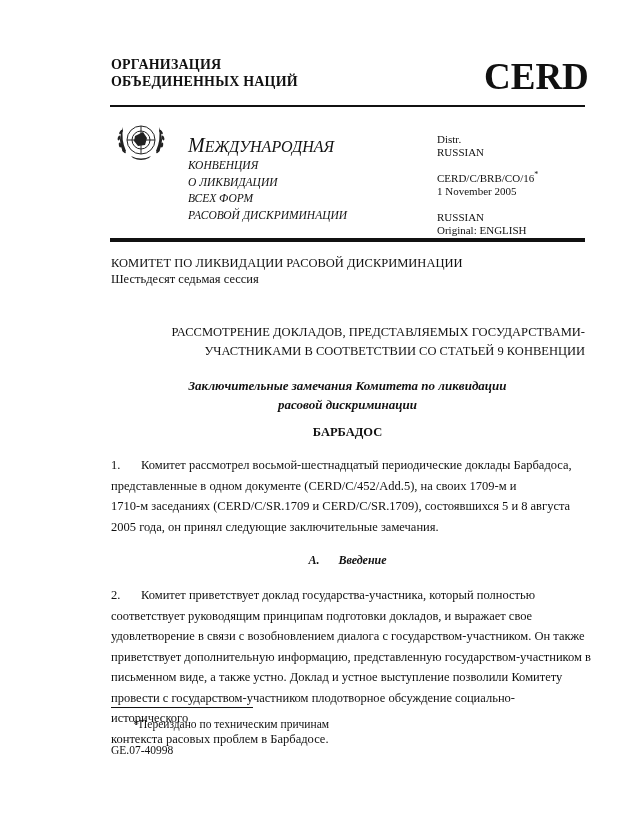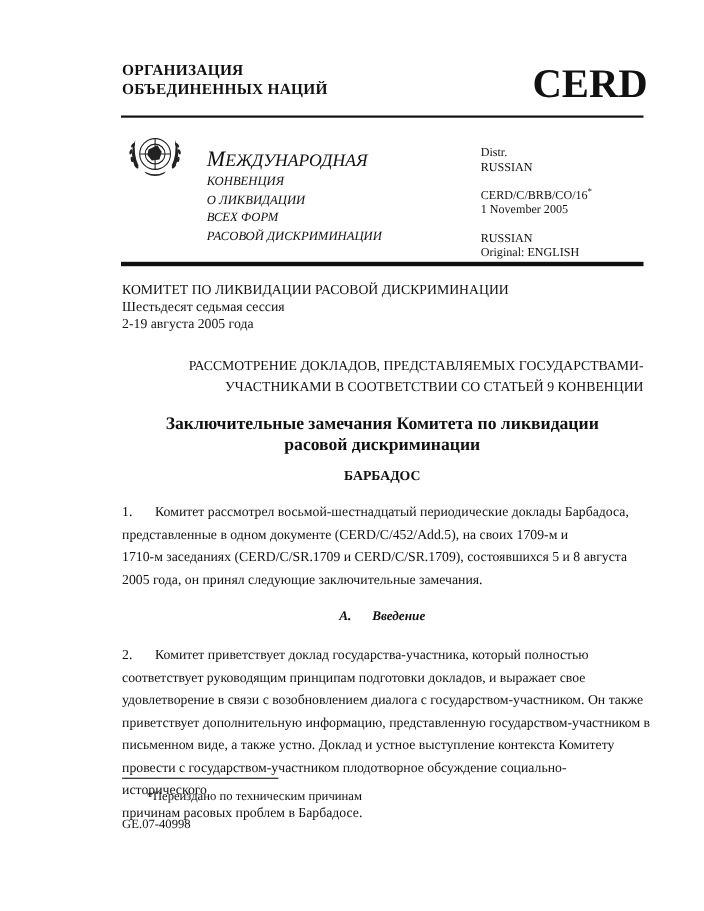--- a/index.html
+++ b/index.html
@@ -13,21 +13,21 @@
   .conv { left: 188px; top: 135px; font-style: italic; font-size: 11.5px; line-height: 16.5px; }
   .conv .first { font-size: 16px; line-height: 20px; }
   .conv .first .cap { font-size: 20px; }
   .meta { left: 437px; top: 133px; font-size: 11px; line-height: 13px; }
   .meta .gap { height: 13px; }
   .meta sup { font-size: 8px; vertical-align: super; line-height: 0; }
   .rule-thick { left: 110px; top: 238px; width: 475px; height: 4px; background: #111; }
   .committee { left: 111px; top: 256px; font-size: 12.5px; line-height: 15.5px; }
   .center { left: 110px; width: 475px; text-align: center; }
   .review { top: 323px; font-size: 12.5px; line-height: 19px; text-align: right; }
-  .concl { top: 376px; font-weight: bold; font-size: 16px; line-height: 19px; }
+  .concl { top: 376px; font-weight: bold; font-size: 13px; line-height: 19px; font-style: italic; }
   .country { top: 424px; font-weight: bold; font-size: 12.5px; line-height: 16px; }
   .para { left: 111px; width: 480px; font-size: 12.5px; line-height: 20.5px; }
   .p1 { top: 455px; }
   .p2 { top: 585px; }
   .num { display: inline-block; width: 30px; }
   .section { top: 553px; font-weight: bold; font-size: 12px; font-style: italic; }
   .section .letter { display: inline-block; width: 30px; text-align: left; }
   .fn-rule { left: 111px; top: 707px; width: 142px; height: 1px; background: #111; }
   .footnote { left: 111px; top: 717px; font-size: 11.5px; line-height: 14px; text-align: right; }
   .footnote .mark { display: inline-block; width: 28px; }
@@ -86,21 +86,20 @@
   <div class="gap"></div>
   <div>RUSSIAN</div>
   <div>Original:  ENGLISH</div>
 </div>
 
 <div class="abs rule-thick"></div>
 
 <div class="abs committee">
   <div>КОМИТЕТ ПО ЛИКВИДАЦИИ РАСОВОЙ ДИСКРИМИНАЦИИ</div>
   <div>Шестьдесят седьмая сессия</div>
-  <div>2-19 августа 2005 года</div>
 </div>
 
 <div class="abs center review">
   <div>РАССМОТРЕНИЕ ДОКЛАДОВ, ПРЕДСТАВЛЯЕМЫХ ГОСУДАРСТВАМИ-</div>
   <div>УЧАСТНИКАМИ В СООТВЕТСТВИИ СО СТАТЬЕЙ 9 КОНВЕНЦИИ</div>
 </div>
 
 <div class="abs center concl">
   <div>Заключительные замечания Комитета по ликвидации</div>
   <div>расовой дискриминации</div>
@@ -117,23 +116,23 @@
 
 <div class="abs center section">
   <span class="letter">A.</span><span>Введение</span>
 </div>
 
 <div class="abs para p2">
   <div><span class="num">2.</span><span>Комитет приветствует доклад государства-участника, который полностью</span></div>
   <div>соответствует руководящим принципам подготовки докладов, и выражает свое</div>
   <div>удовлетворение в связи с возобновлением диалога с государством-участником.  Он также</div>
   <div>приветствует дополнительную информацию, представленную государством-участником в</div>
-  <div>письменном виде, а также устно.  Доклад и устное выступление контекста Комитету</div>
+  <div>письменном виде, а также устно.  Доклад и устное выступление позволили Комитету</div>
   <div>провести с государством-участником плодотворное обсуждение социально-исторического</div>
-  <div>причинам расовых проблем в Барбадосе.</div>
+  <div>контекста расовых проблем в Барбадосе.</div>
 </div>
 
 <div class="abs fn-rule"></div>
 <div class="abs footnote">
   <span class="mark">*</span><span>Переиздано по техническим причинам</span>
 </div>
 
 <div class="abs jobno">GE.07-40998</div>
 
 </body></html>

